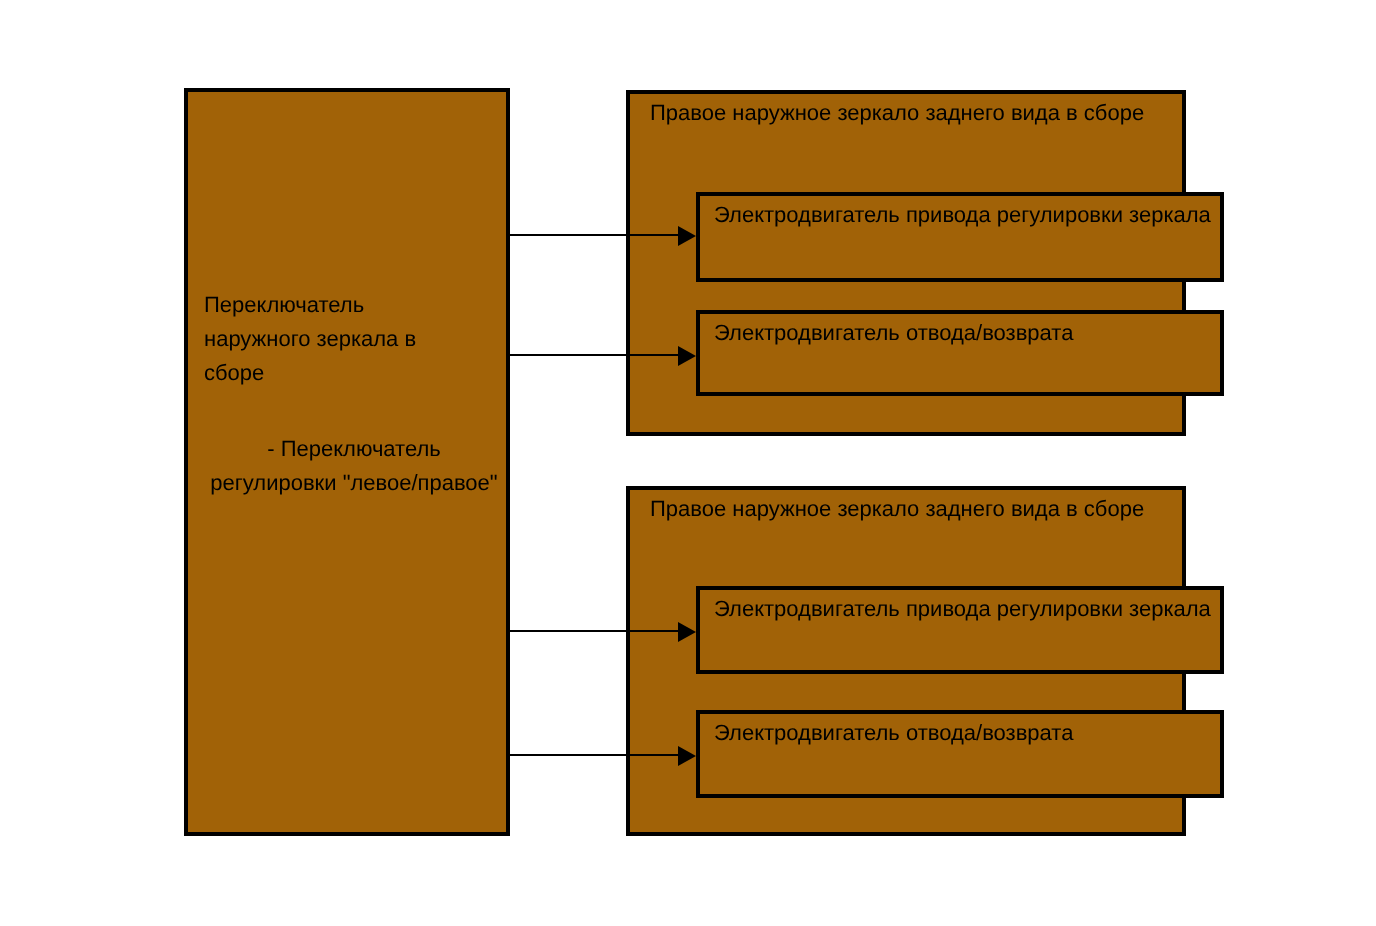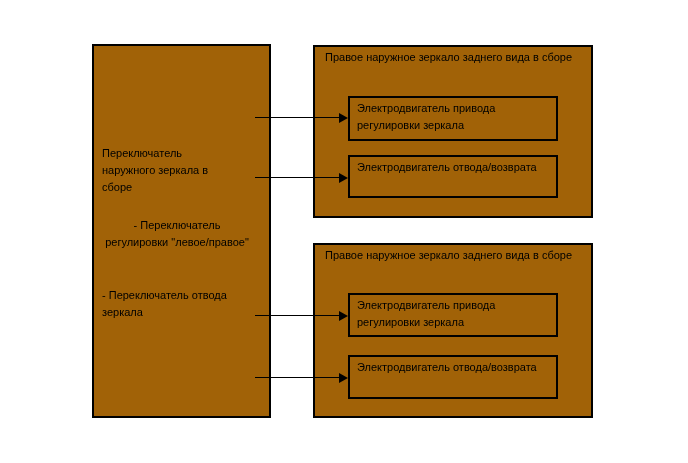--- a/index.html
+++ b/index.html
@@ -18,33 +18,33 @@
     color: #000000;
     overflow: hidden;
   }
   .box {
     position: absolute;
     border: 2px solid #000000;
     background: #a16207;
     box-sizing: border-box;
   }
   
-  .switch-box { left: 92px; top: 44px; width: 179px; height: 374px; }
+  .switch-box { left: 92px; top: 44px; width: 163px; height: 374px; }
   .switch-box .txt { position: absolute; }
   .switch-title { left: 8px; top: 99px;  width: 115px; }
   .switch-item-1 { left: 8px; top: 171px; width: 150px; text-align: center; }
   .switch-item-2 { left: 8px; top: 241px; width: 150px; }
 
   
   .outer-1 { left: 313px; top: 45px;  width: 280px; height: 173px; }
   .outer-2 { left: 313px; top: 243px; width: 280px; height: 175px; }
   .outer-title { position: absolute; left: 10px; top: 2px; width: 260px; }
 
   
-  .inner { width: 210px; padding: 2px 0 0 7px; }
+  .inner { width: 264px; padding: 2px 0 0 7px; }
   .inner-a1 { left: 33px; top: 49px;  height: 45px; }
   .inner-a2 { left: 33px; top: 108px; height: 43px; }
   .inner-b1 { left: 33px; top: 48px;  height: 44px; }
   .inner-b2 { left: 33px; top: 110px; height: 44px; }
 
   
   .arrow-line {
     position: absolute;
     height: 1px;
     background: #000000;
@@ -66,21 +66,20 @@
   .a4 { top: 377px; } .a4h { top: 373px; }
 </style>
 </head>
 <body>
 
 <div class="canvas">
 
   <div class="box switch-box">
     <div class="txt switch-title">Переключатель наружного зеркала в сборе</div>
     <div class="txt switch-item-1">- Переключатель регулировки "левое/правое"</div>
-    <div class="txt switch-item-2">- Переключатель отвода зеркала</div>
   </div>
 
   <div class="box outer-1">
     <div class="outer-title">Правое наружное зеркало заднего вида в сборе</div>
     <div class="box inner inner-a1">
       <span>Электродвигатель привода регулировки зеркала</span>
     </div>
     <div class="box inner inner-a2">
       <span>Электродвигатель отвода/возврата</span>
     </div>

